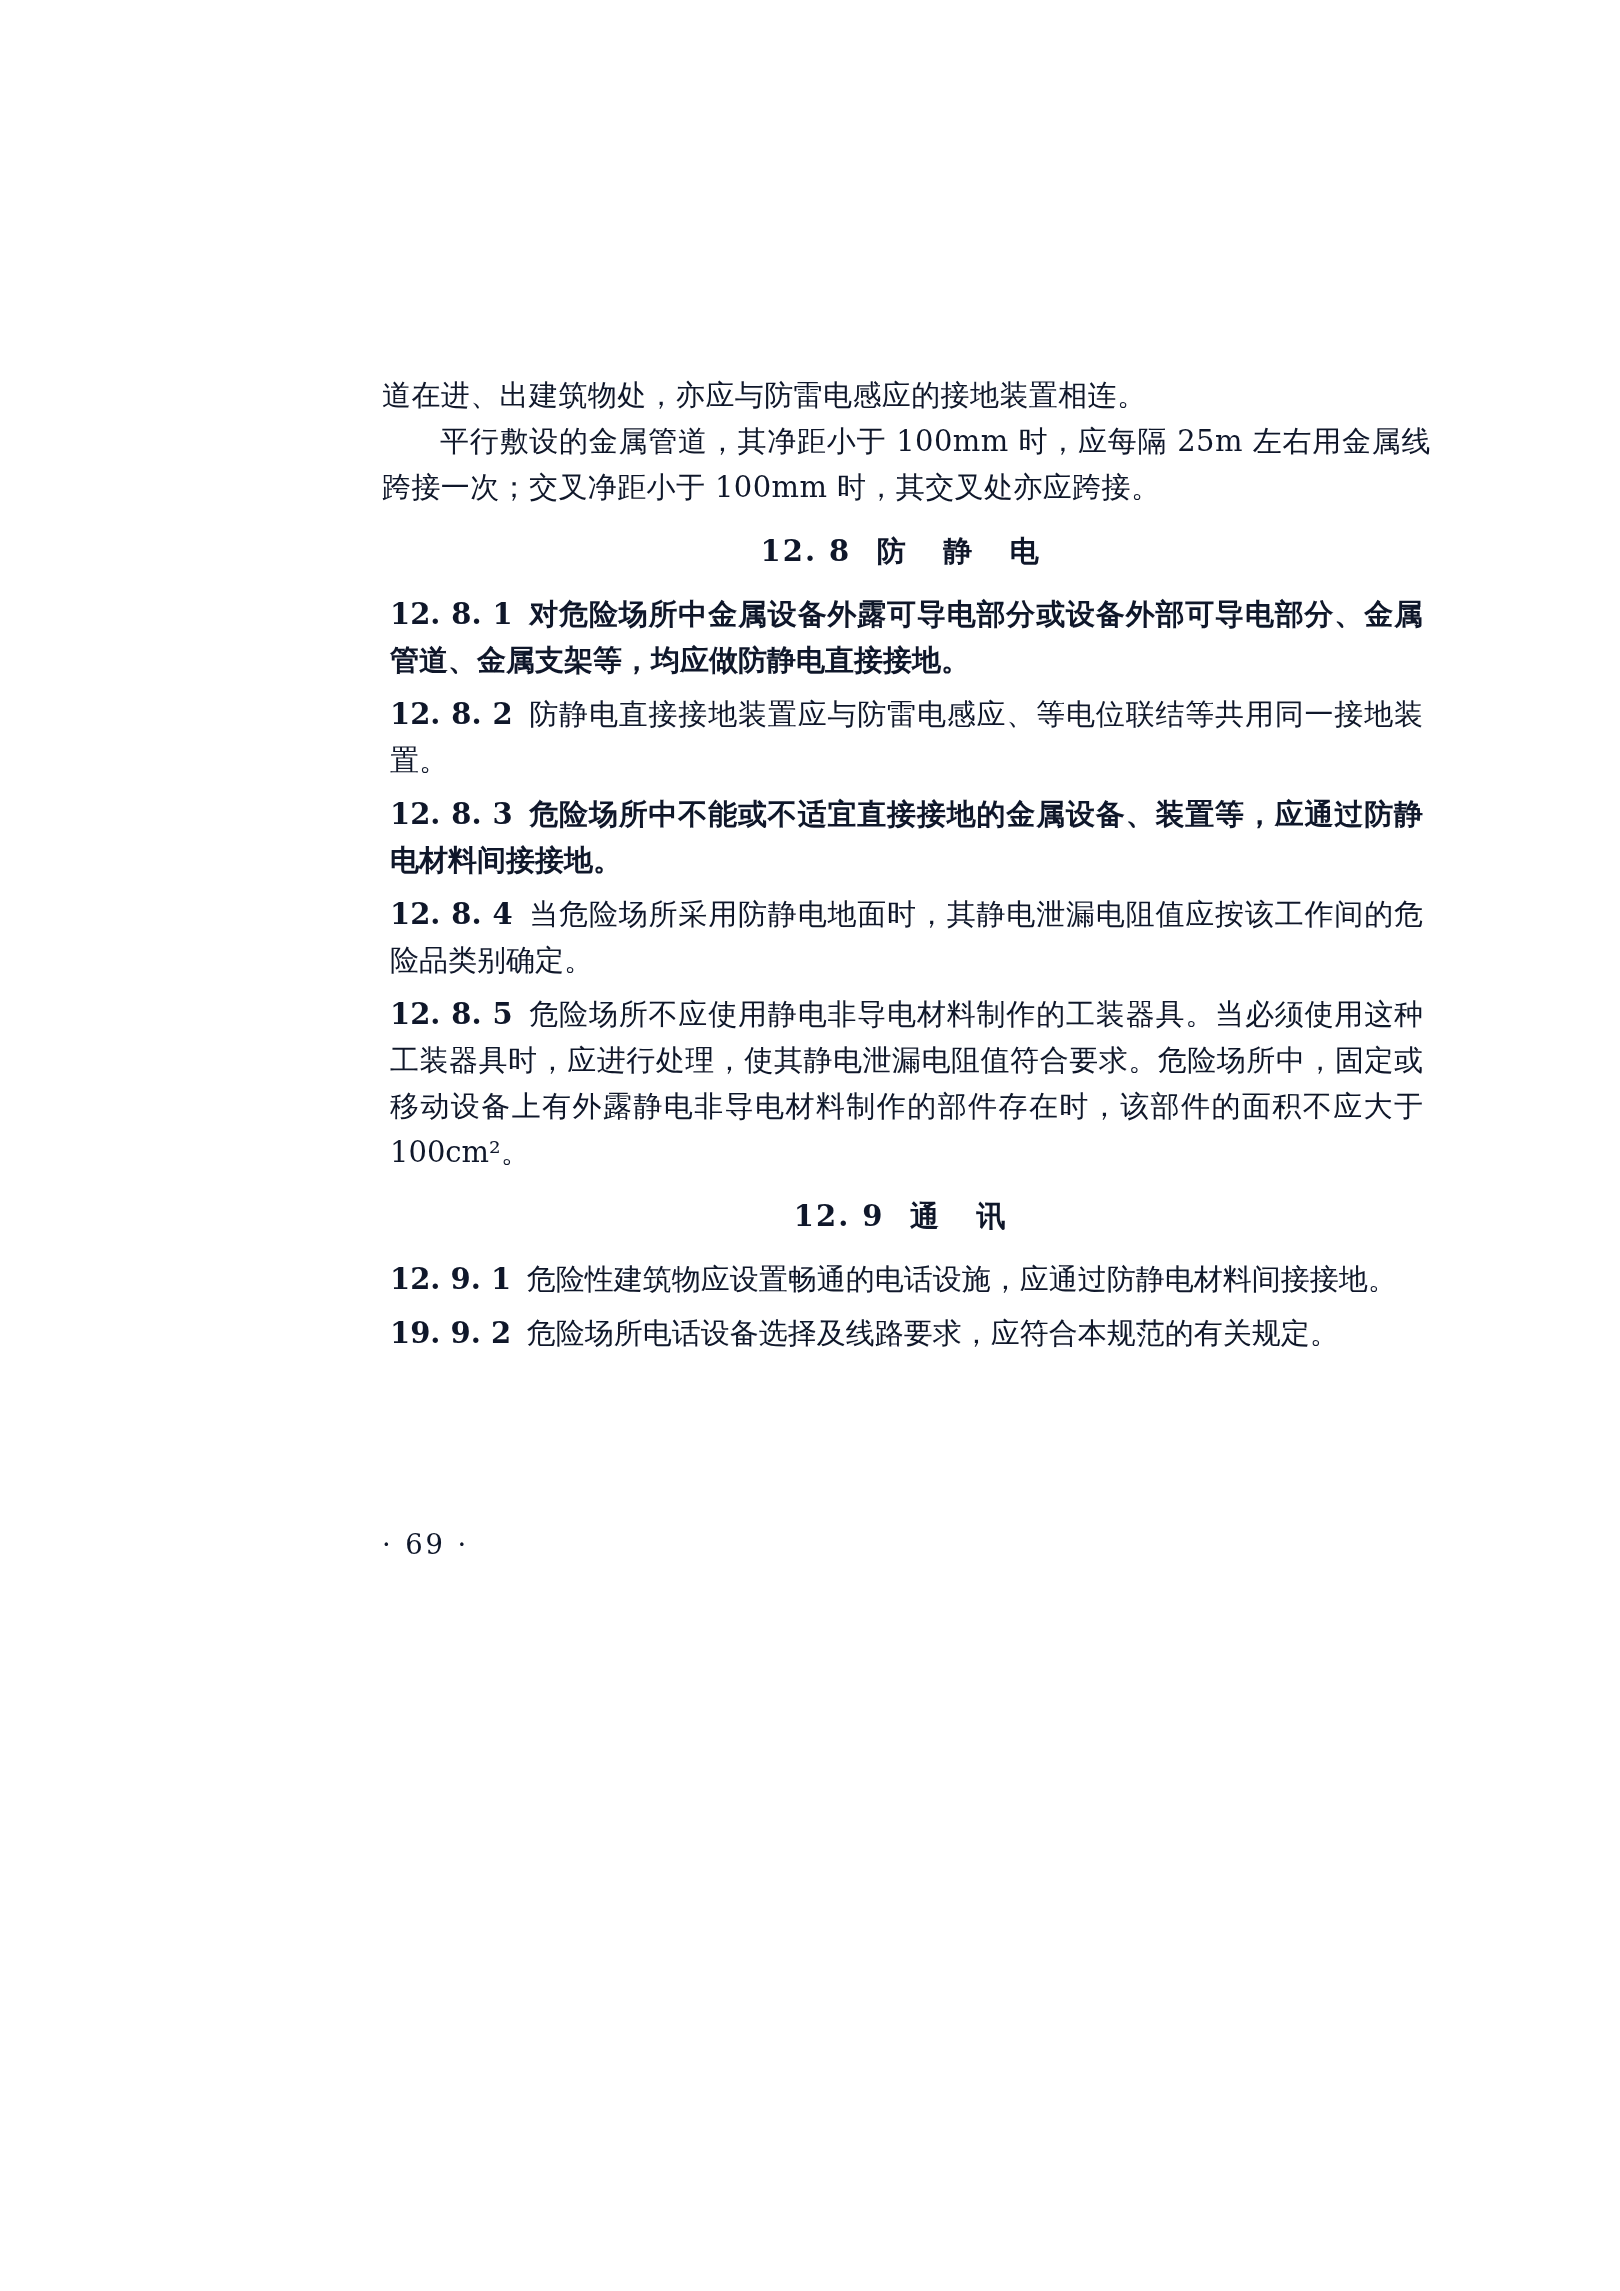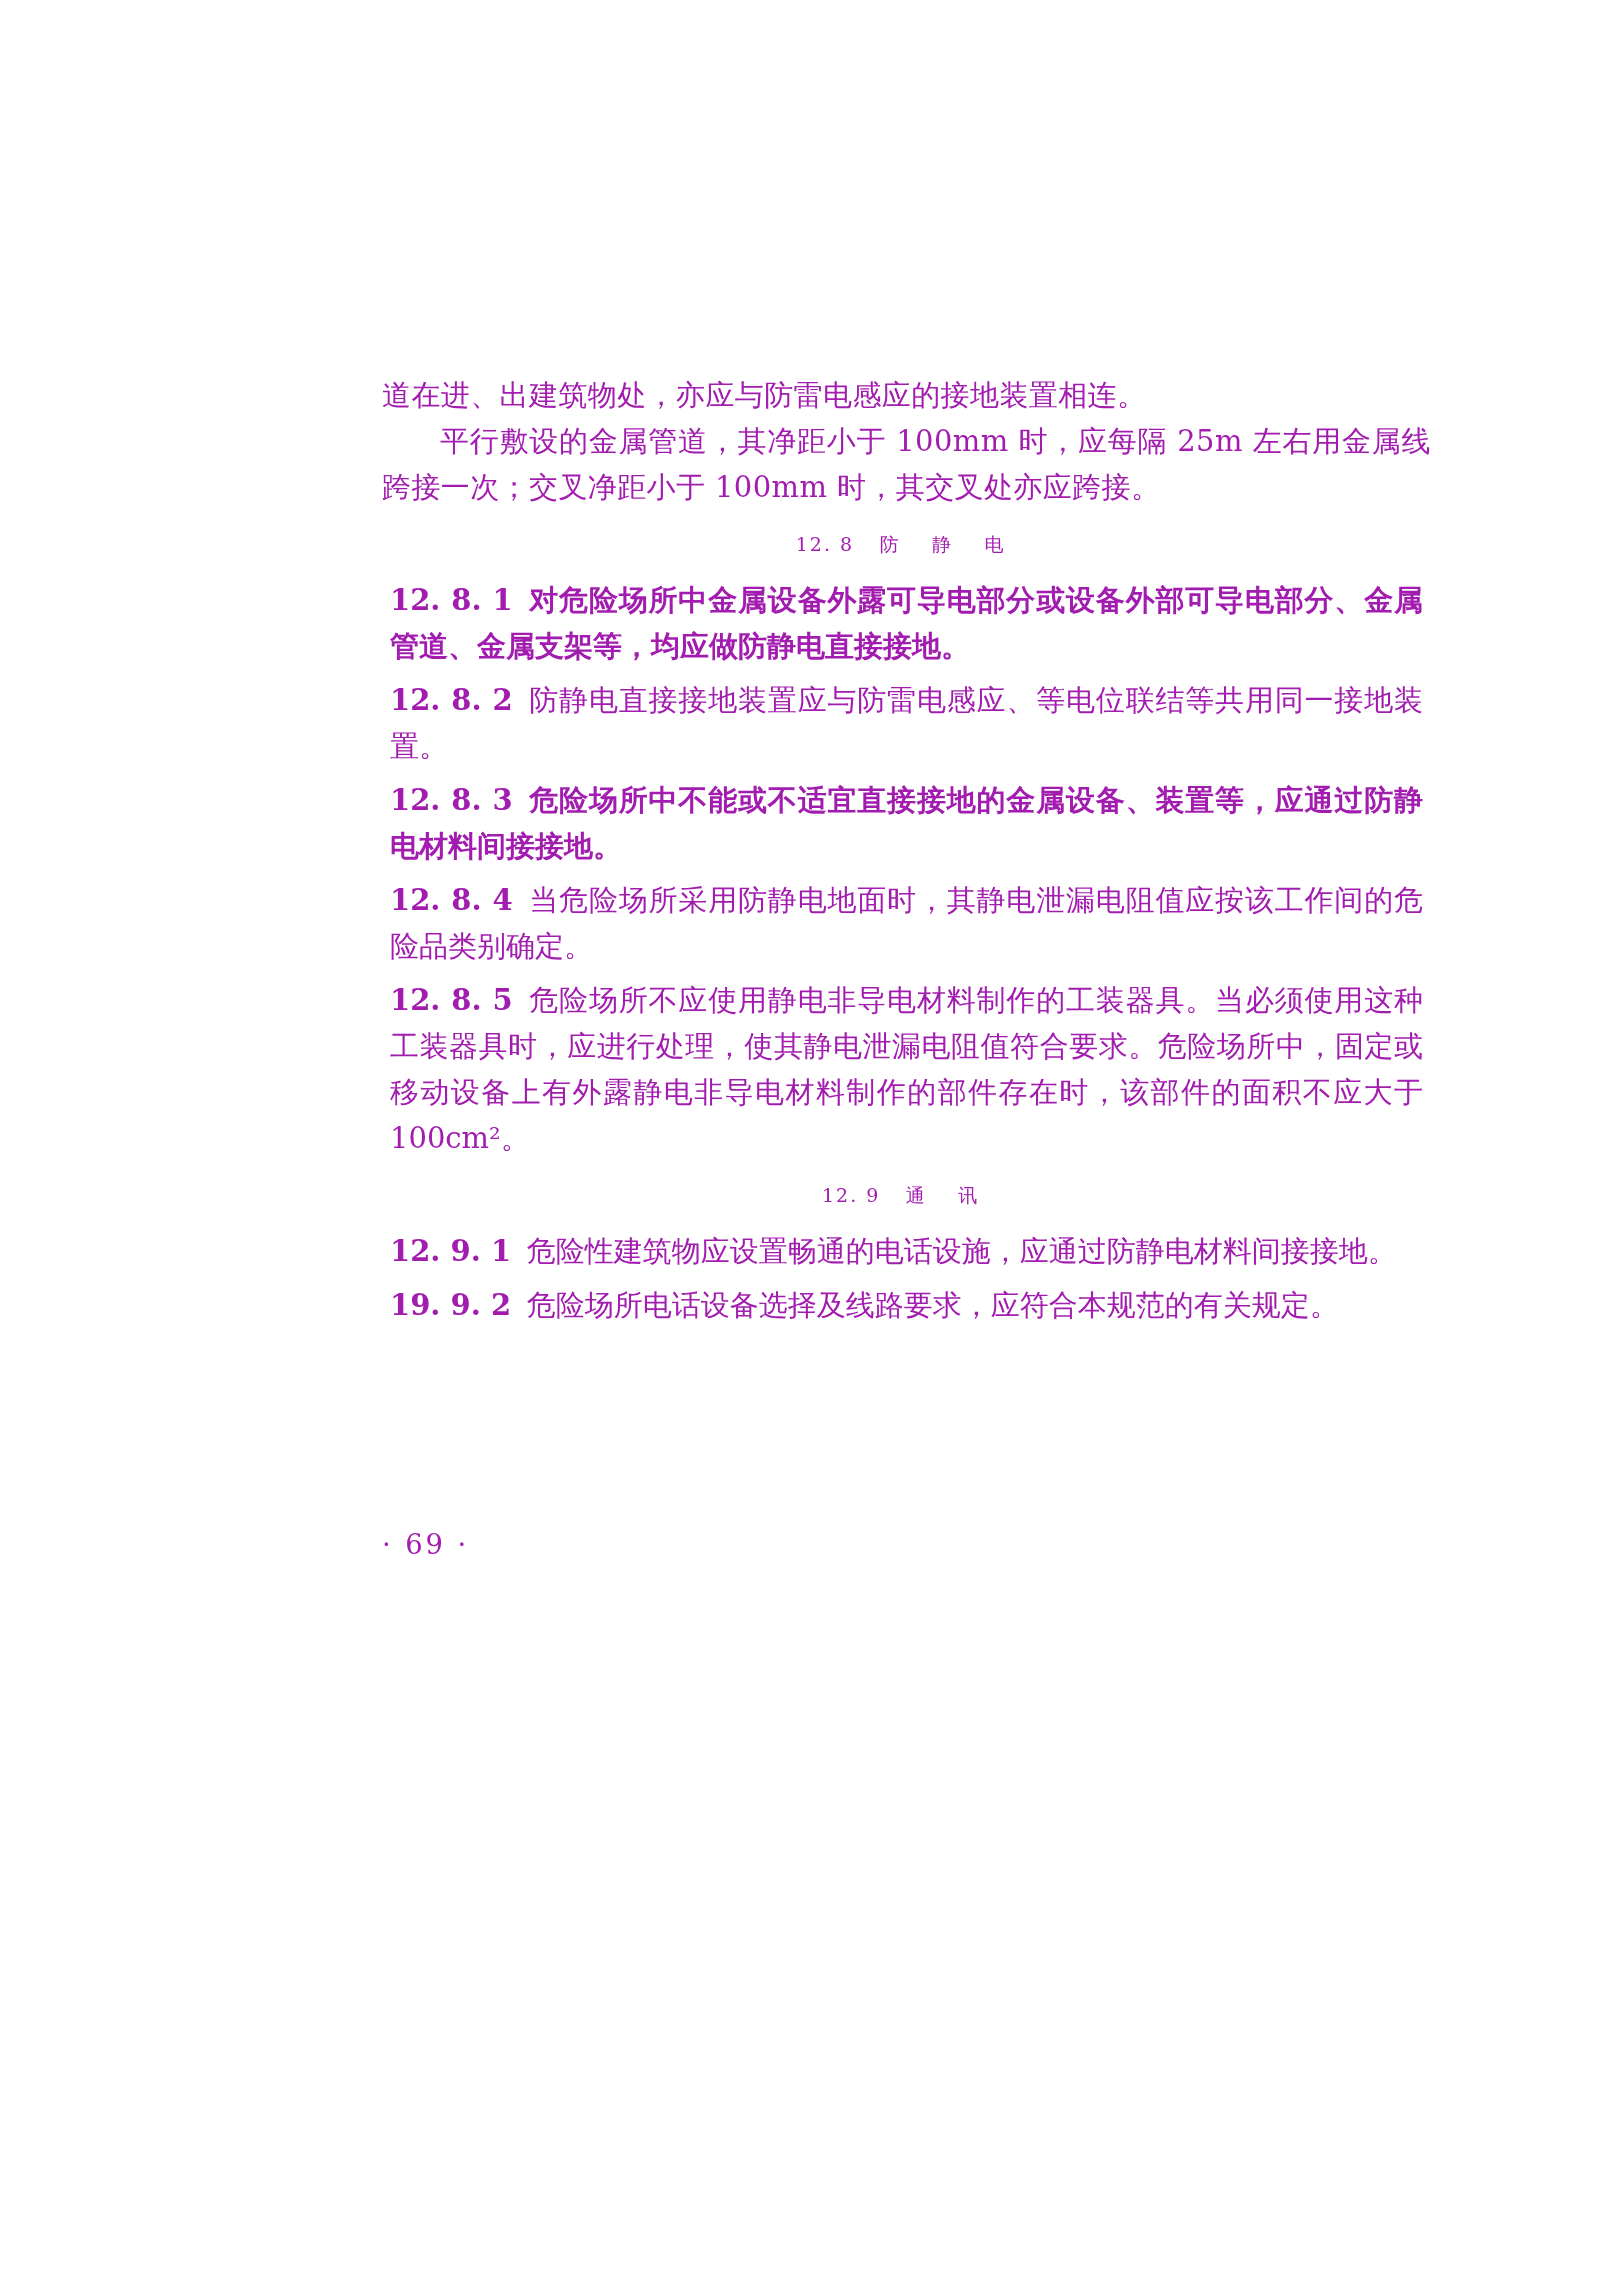--- a/index.html
+++ b/index.html
@@ -7,43 +7,43 @@
     padding: 0;
     background: #ffffff;
   }
   .page {
     position: relative;
     width: 1424px;
     height: 2292px;
     background: #ffffff;
     margin: 0 auto;
     font-family: "DejaVu Serif", "Liberation Serif", serif;
-    color: #a21caf;
+    color: #0f172a;
     overflow: hidden;
   }
   .content {
     position: absolute;
     left: 284px;
     top: 372px;
     width: 1049px;
   }
   .para {
     font-size: 29px;
     line-height: 46px;
     letter-spacing: 0.4px;
     text-align: justify;
     margin: 0 0 0 0;
   }
   .para.indent {
     text-indent: 2em;
   }
   .section-title {
     text-align: center;
-    font-weight: normal;
-    font-size: 19px;
+    font-weight: bold;
+    font-size: 29px;
     letter-spacing: 2px;
     margin: 21.6px 0 19.6px 0;
   }
   .section-title .num {
     margin-right: 25.5px;
   }
   .section-title .ch {
     letter-spacing: 13.7px;
   }
   .clause {

